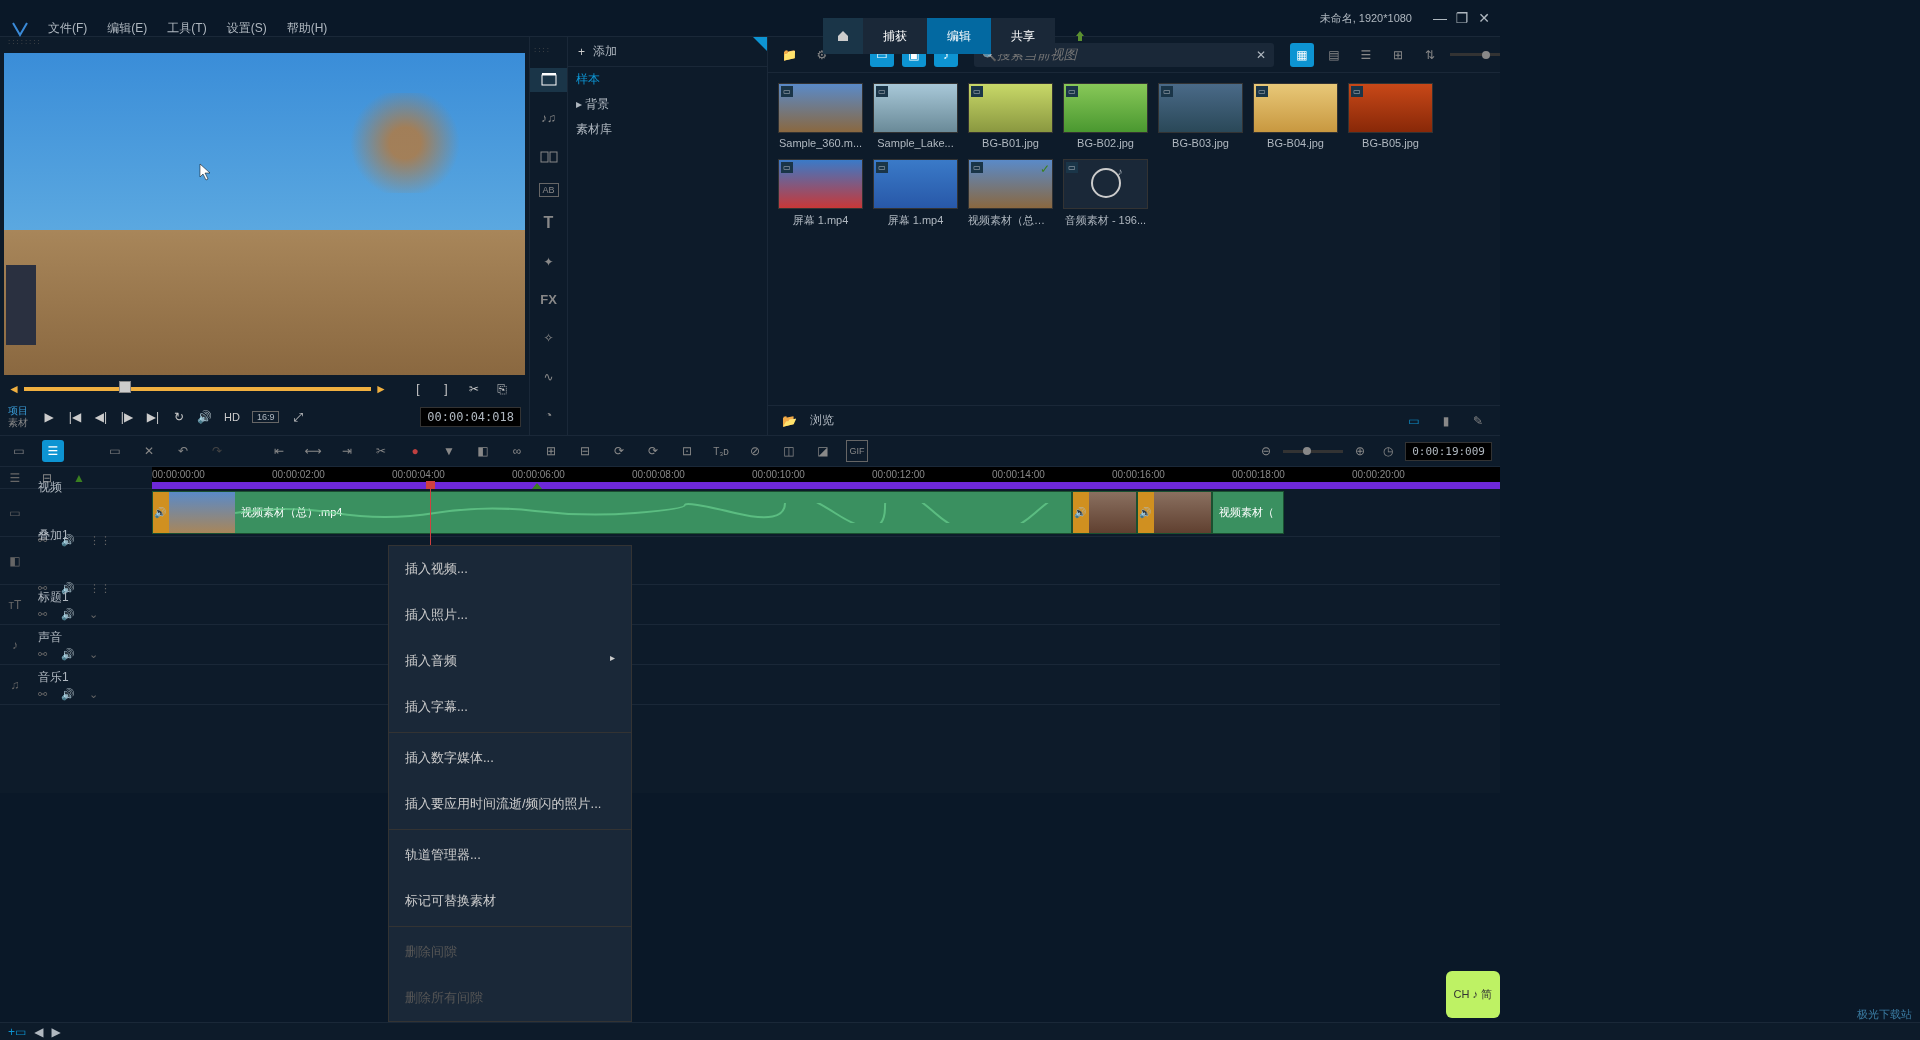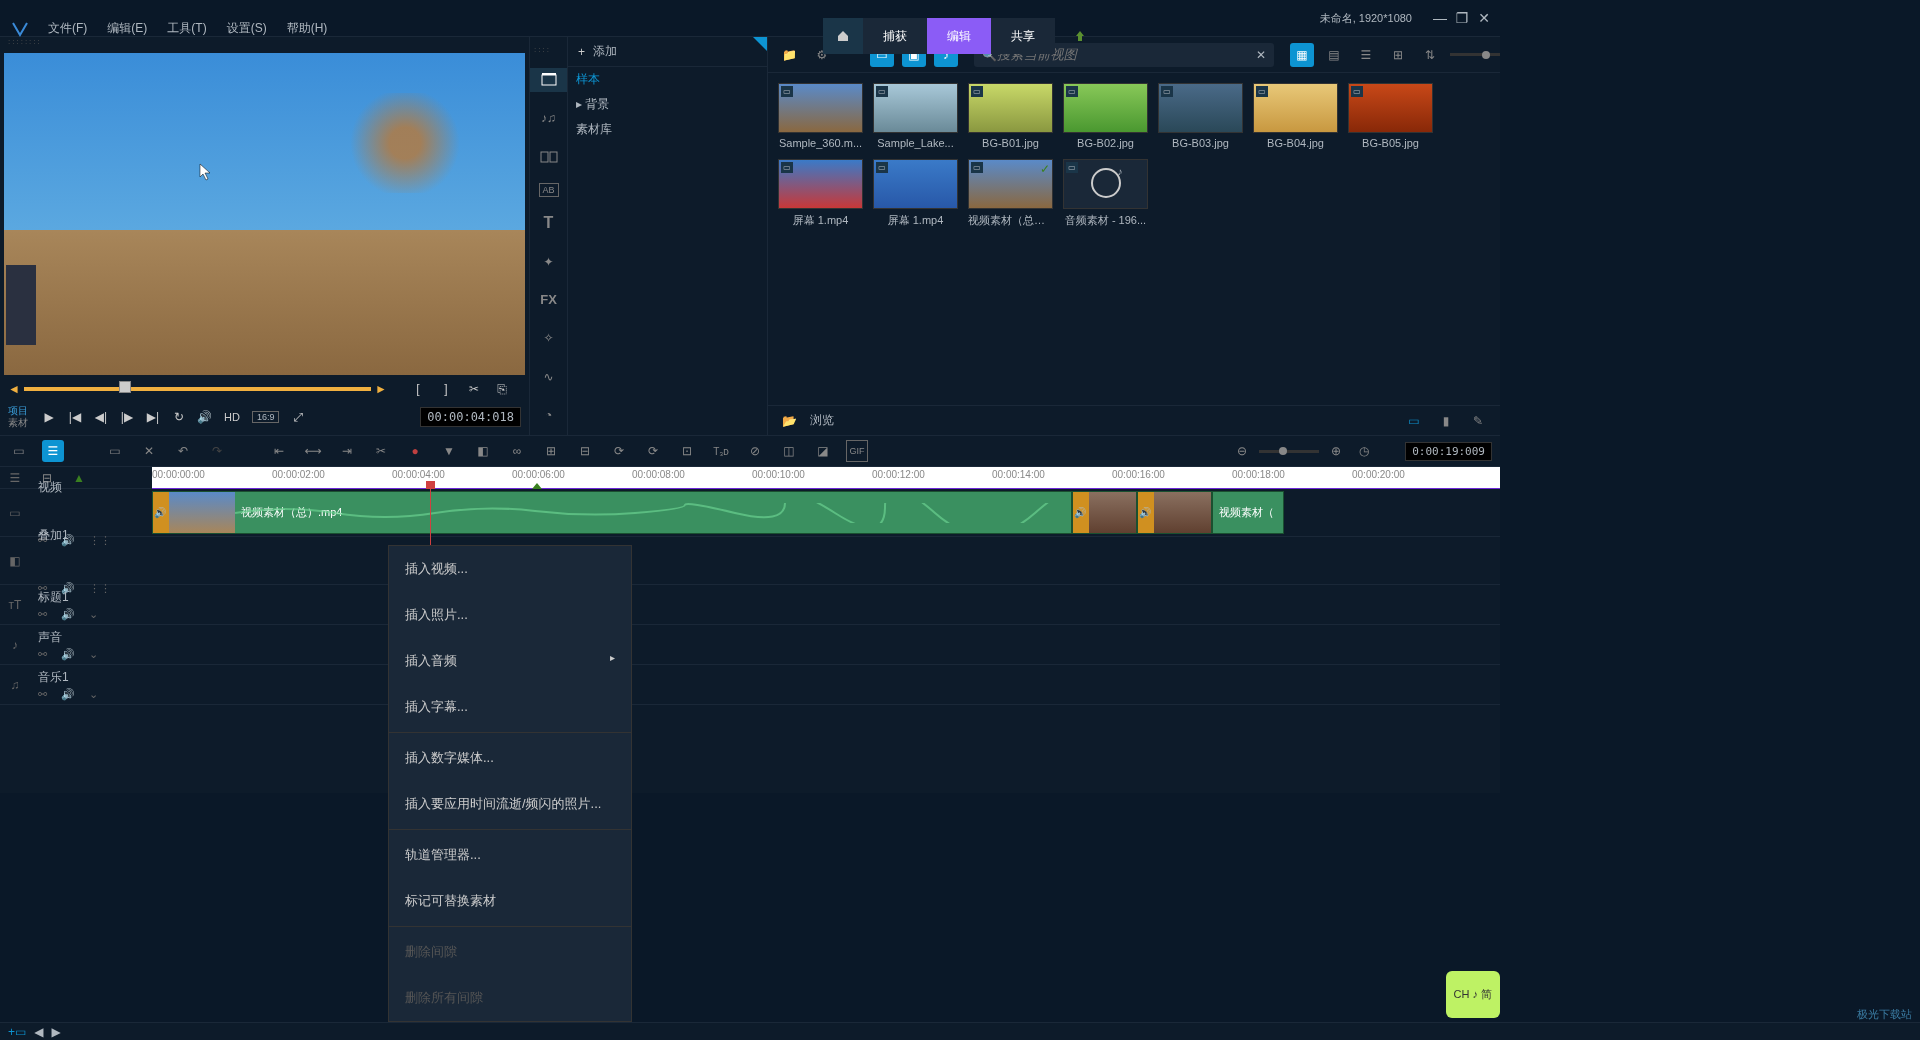--- a/index.html
+++ b/index.html
@@ -6,21 +6,21 @@
 body { background: #0a1828; color: #b0b8c0; font-size: 12px; overflow: hidden; width: 1500px; height: 812px; }
 
 
 .titlebar { height: 36px; background: #0a1828; display: flex; padding: 18px 8px; border-bottom: 1px solid #1a2838; }
 .logo { width: 24px; height: 24px; margin-right: 12px; display:flex; align-items:center; justify-content:center;}
 .menu-items { display: flex; gap: 12px; }
 .menu-item { cursor: pointer; padding: 2px 4px; }
 .center-tabs { position: absolute; left: 50%; transform: translateX(-50%); display: flex; height: 36px; }
 .center-tab { padding: 0 20px; display: flex; align-items: center; height: 100%; cursor: pointer; color: #fff; background: #1a2838;}
 .center-tab.home { background:#1a3548; width:40px; padding:0; justify-content:center;}
-.center-tab.active { background: #8b5cf6; }
+.center-tab.active { background: #0369a1; }
 .upload-icon { margin-left:8px; color:#3a8020; padding:0 10px; display:flex; align-items:center;}
 .title-right { margin-left: auto; display: flex; align-items: center; gap: 8px; }
 .win-controls { display: flex; gap: 6px; margin-left: 12px; }
 .win-btn { width: 16px; height: 16px; display: flex; align-items: center; justify-content: center; cursor: pointer; font-size:14px;}
 
 
 .main { display: flex; height: 398px; }
 
 
 .preview-panel { width: 530px; background: #0d1b2a; display: flex; flex-direction: column; border-right: 1px solid #1a2838;}
@@ -68,33 +68,33 @@
 .media-footer-right { margin-left:auto; display:flex; gap:8px;}
 
 
 .timeline-toolbar { height: 32px; background: #0d1b2a; display: flex; align-items: center; padding: 0 8px; gap: 12px; border-top:1px solid #1a2838; border-bottom:1px solid #1a2838;}
 .tt-btn { width: 22px; height: 22px; display: flex; align-items: center; justify-content: center; cursor: pointer; color:#888;}
 .tt-btn.active { background:#0d94d2; color:#fff; border-radius:3px;}
 .tt-spacer { width: 16px; }
 .zoom-area { margin-left: auto; display: flex; align-items: center; gap: 6px; }
 .zoom-track { width:60px; height:3px; background:#333; position:relative;}
 .zoom-thumb { position:absolute; left:20px; top:-3px; width:8px; height:8px; background:#888; border-radius:50%;}
-.duration-box { font-family:monospace; font-size:11px; background:#000; padding:2px 6px; border:1px solid #333;margin-left:24px;}
+.duration-box { font-family:monospace; font-size:11px; background:#000; padding:2px 6px; border:1px solid #333;}
 
 
 .timeline-area { display: flex; height: 326px; background: #0d1b2a; }
 .ruler-controls { height: 22px; display: flex; align-items: center; padding: 0 6px; gap:10px; border-bottom:1px solid #1a2838;}
 .track-header { border-bottom: 1px solid #1a2838; display: flex; flex-direction:column; padding:4px 8px; justify-content:center;}
 .track-header.tall { height:48px;gap:36px;}
 .track-header.short { height:40px;}
 .track-name { font-size:12px; margin-bottom:2px;}
 .track-controls { display: flex; gap: 14px; font-size:11px; color:#666;}
 
 .timeline-tracks { flex: 1; position: relative; overflow:hidden;}
-.ruler { height: 22px; background: #ffffff; display: flex; position: relative; border-bottom:1px solid #6d28d9;}
+.ruler { height: 22px; background: #000000; display: flex; position: relative; border-bottom:7px solid #6d28d9;}
 .ruler-tick { position: absolute; font-size: 10px; color: #888; top: 2px; }
 .playhead { position: absolute; top: 18px; bottom: 0; width: 1px; background: #d04040; left: 278px; z-index:50;}
 .playhead-head { position:absolute; top:-4px; left:-4px; width:9px; height:8px; background:#d04040;}
 .marker { position:absolute; top:16px; left:380px; width:0; height:0; border-left:5px solid transparent; border-right:5px solid transparent; border-bottom:6px solid #3a8020;}
 
 .track-row { border-bottom: 1px solid #1a2838; position: relative; }
 .track-row.tall { height:48px;}
 .track-row.short { height:40px;}
 .clip { position: absolute; top: 2px; bottom: 2px; background: #3a9060; border:1px solid #1a5030; display:flex; align-items:center; padding-left:6px; overflow:hidden;}
 .clip-label { font-size:11px; color:#fff; white-space:nowrap;}

